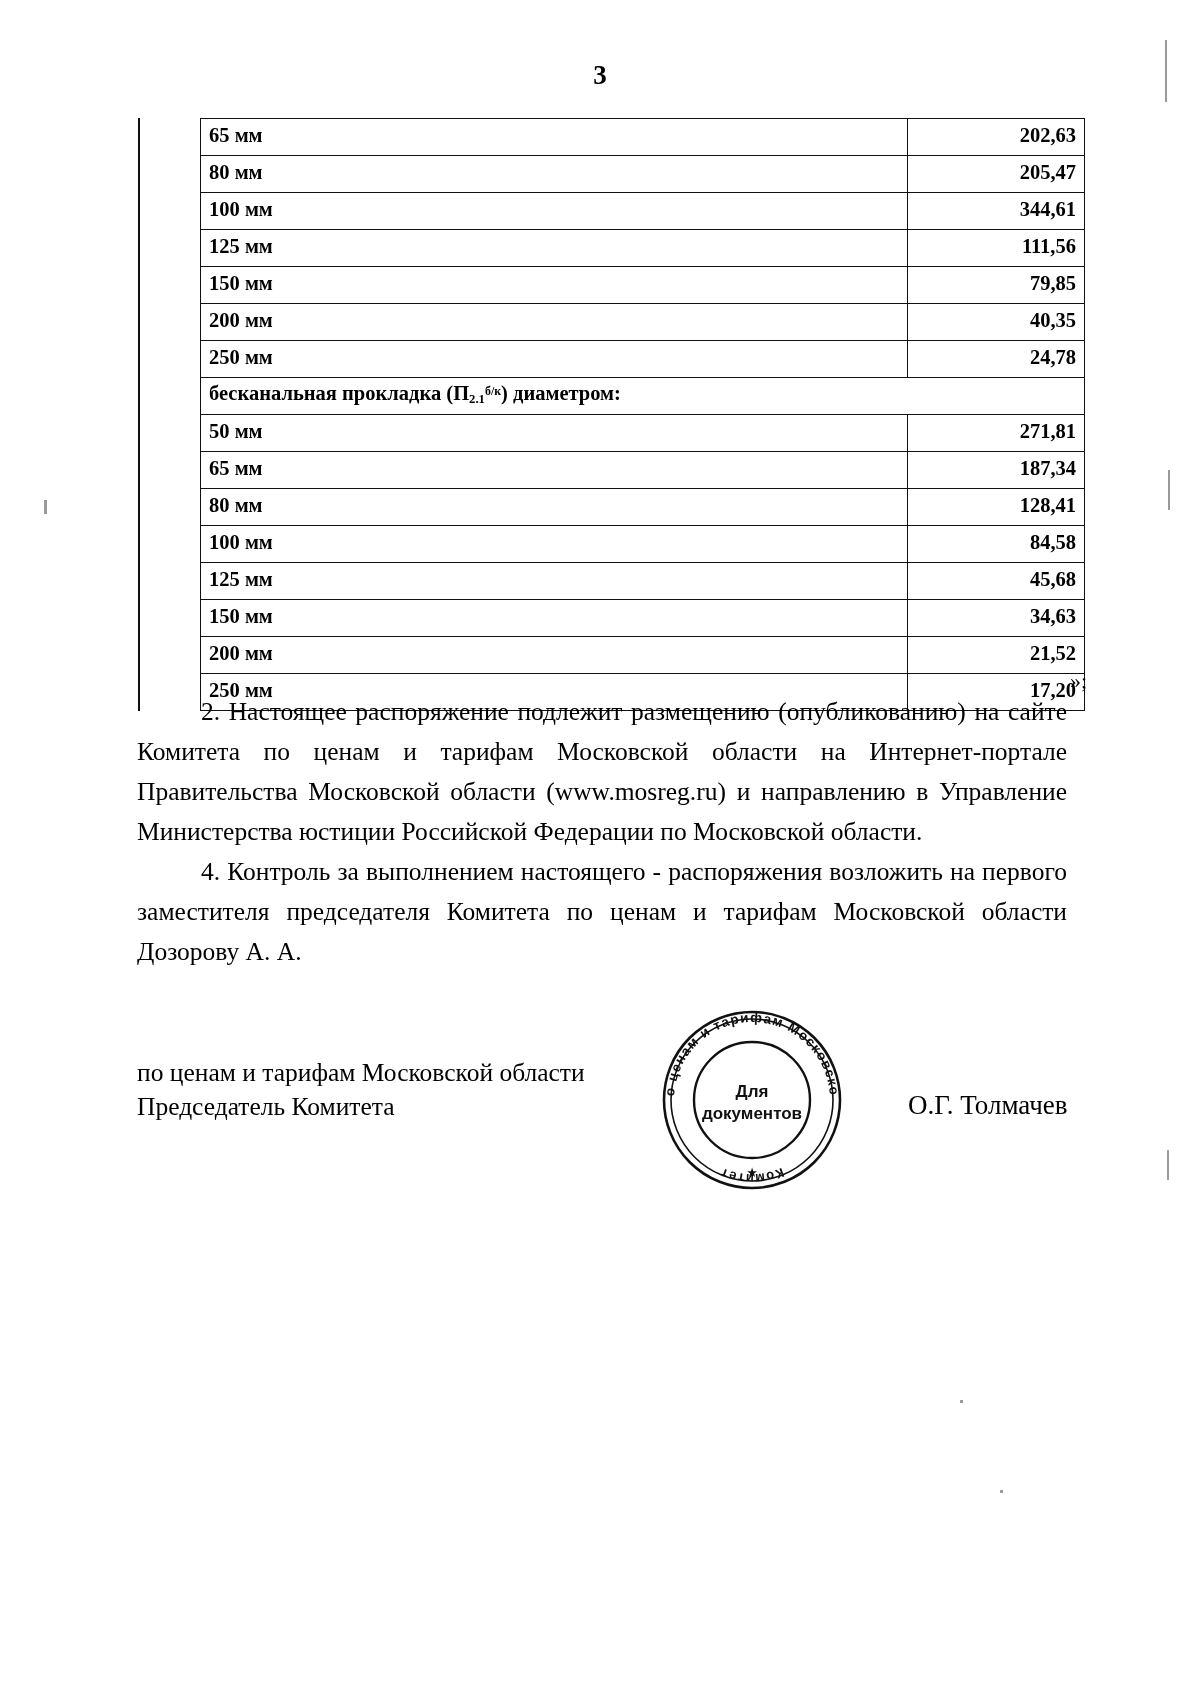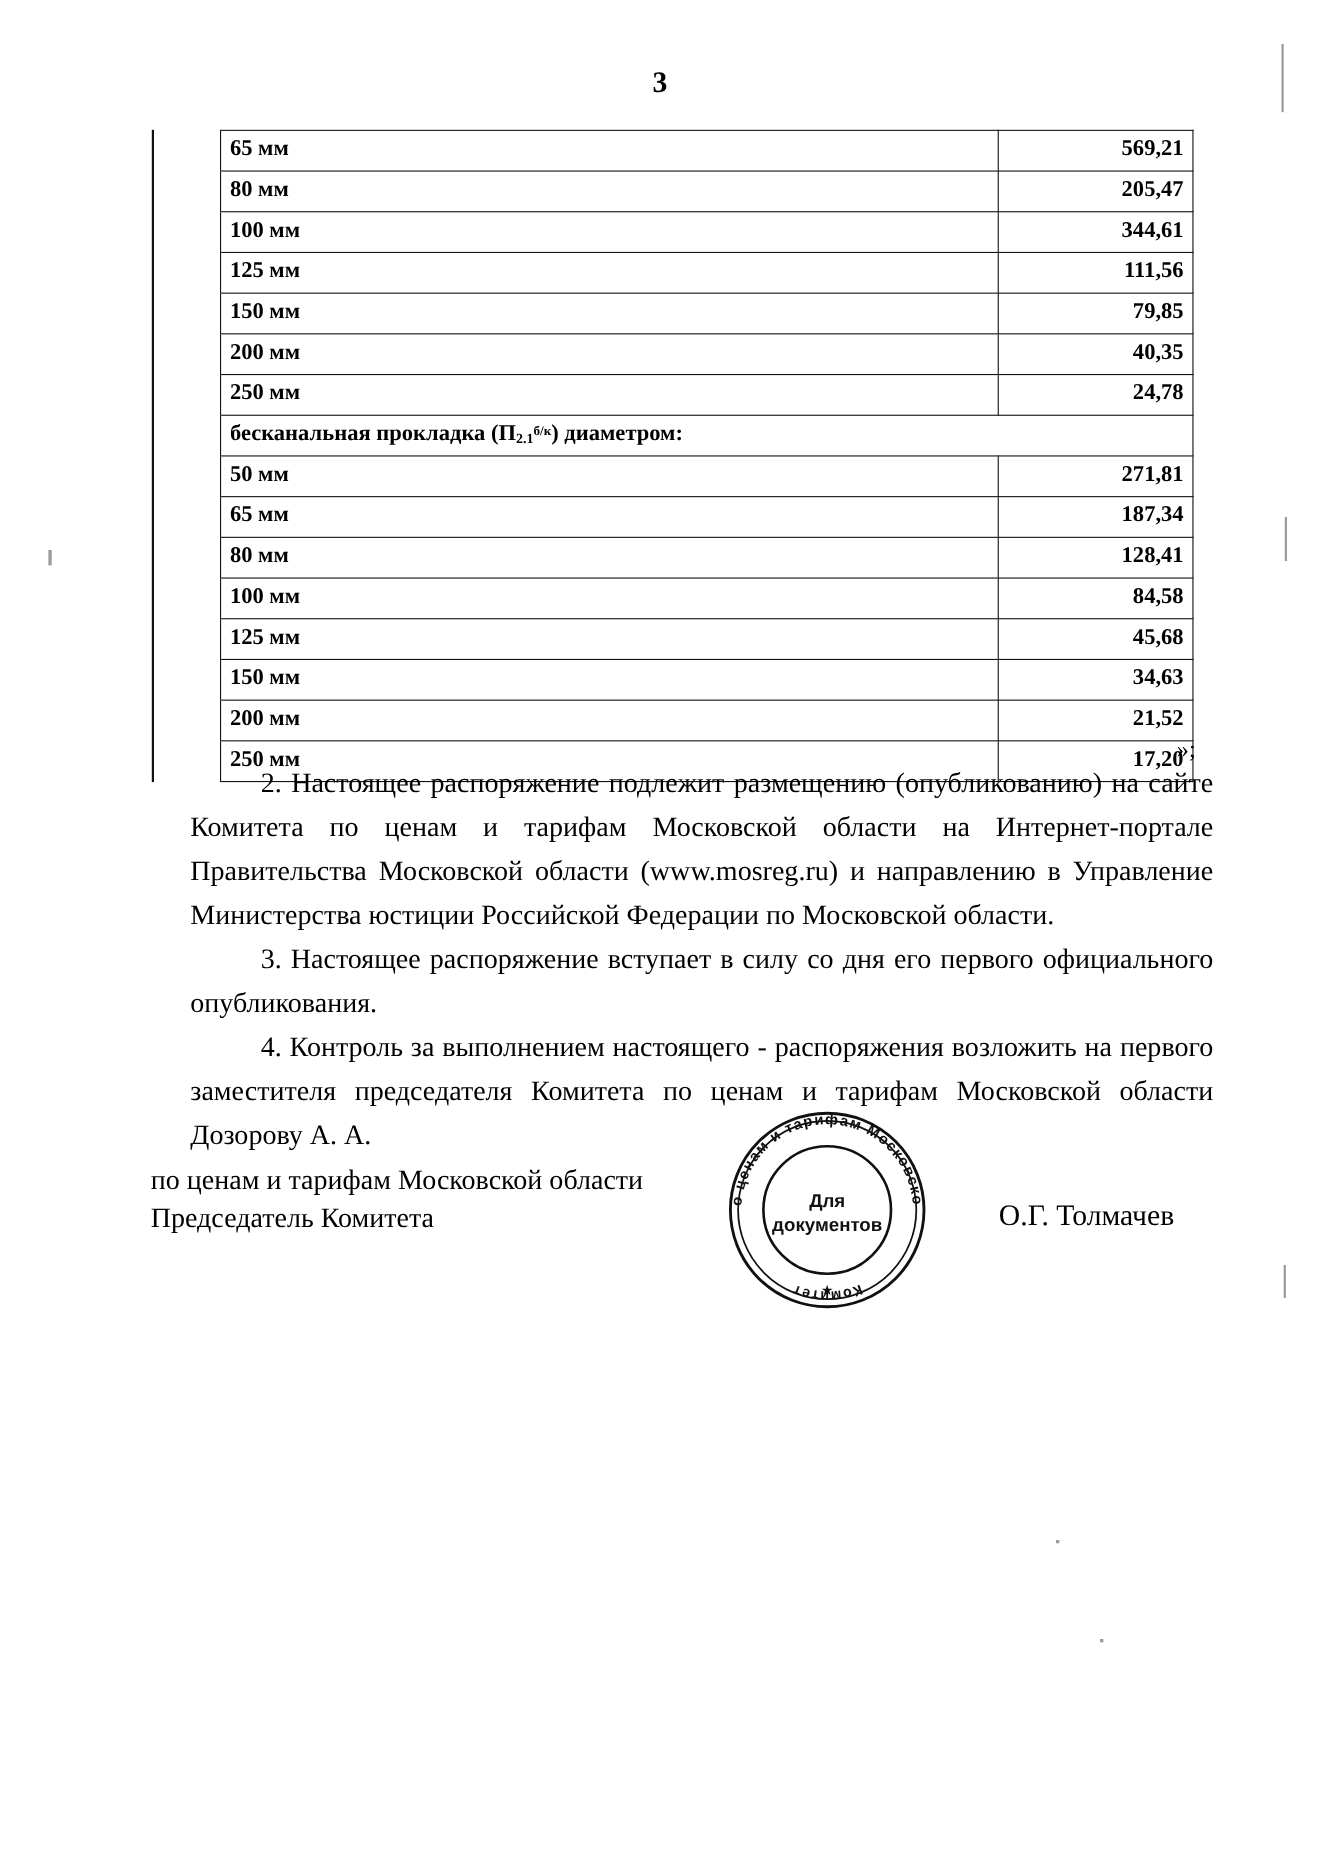--- a/index.html
+++ b/index.html
@@ -97,21 +97,20 @@
 
   
   .body-text {
     position: absolute;
     left: 137px;
     top: 692px;
     width: 930px;
     font-size: 25.5px;
     line-height: 40px;
     text-align: justify;
-    margin-left: 36px;
   }
   .body-text p {
     margin: 0 0 0 0;
     text-indent: 64px;
     text-align: justify;
     text-justify: inter-word;
   }
 
   
   .sig-left {
@@ -152,21 +151,21 @@
 
   <div class="page-number">3</div>
 
   <div class="table-wrap">
     <div class="outer-rail" id="outer-rail" style="height: 593px; left: -14px;"></div>
     <table class="tariff">
       <tbody id="tariff-body">
           <tr>
             <td class="left-pad"></td>
             <td class="label-cell">65 мм</td>
-            <td class="value-cell">569,21</td>
+            <td class="value-cell">202,63</td>
           </tr>
           <tr>
             <td class="left-pad"></td>
             <td class="label-cell">80 мм</td>
             <td class="value-cell">205,47</td>
           </tr>
           <tr>
             <td class="left-pad"></td>
             <td class="label-cell">100 мм</td>
             <td class="value-cell">344,61</td>
@@ -236,21 +235,20 @@
             <td class="value-cell">17,20</td>
           </tr>
         </tbody>
     </table>
   </div>
 
   <div class="closing-quote">»;</div>
 
   <div class="body-text">
     <p style="text-align: justify;">2. Настоящее распоряжение подлежит размещению (опубликованию) на сайте Комитета по ценам и тарифам Московской области на Интернет-портале Правительства Московской области (www.mosreg.ru) и направлению в Управление Министерства юстиции Российской Федерации по Московской области.</p>
-    <p style="text-align: justify;">3. Настоящее распоряжение вступает в силу со дня его первого официального опубликования.</p>
     <p style="text-align: justify;">4. Контроль за выполнением настоящего - распоряжения возложить на первого заместителя председателя Комитета по ценам и тарифам Московской области Дозорову А. А.</p>
   </div>
 
   <div class="sig-left">
     <div>по ценам и тарифам Московской области</div>
     <div>Председатель Комитета</div>
   </div>
   <div class="sig-right">О.Г. Толмачев</div>
 
   <div class="seal">

